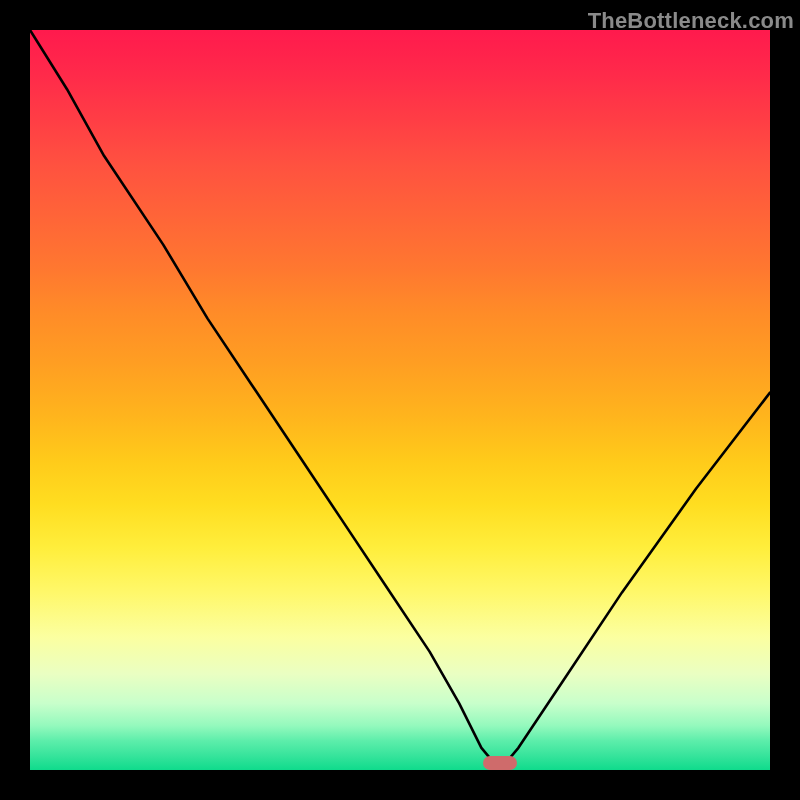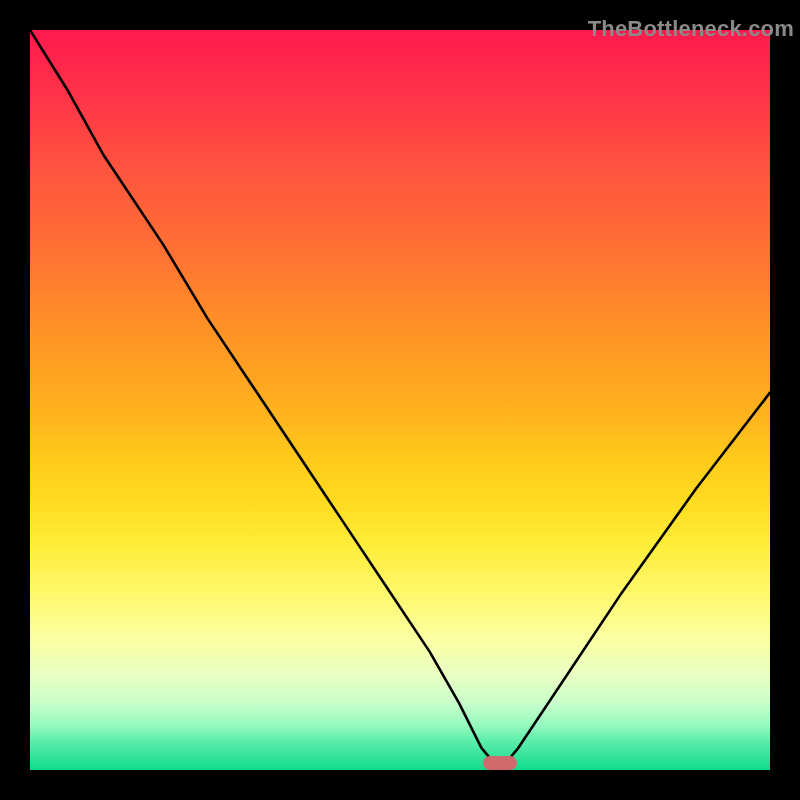--- a/index.html
+++ b/index.html
@@ -57,21 +57,21 @@
     position: absolute;
     width: 34px;
     height: 14px;
     border-radius: 7px;
     background: #cf6b6b;
     transform: translate(-50%, -50%);
     pointer-events: none;
   }
   .watermark {
     position: absolute;
-    top: 16px;
+    top: 8px;
     right: 6px;
     font-family: Arial, Helvetica, sans-serif;
     font-size: 22px;
     font-weight: 600;
     color: #8a8a8a;
     letter-spacing: 0.2px;
     user-select: none;
   }
 </style>
 </head>

